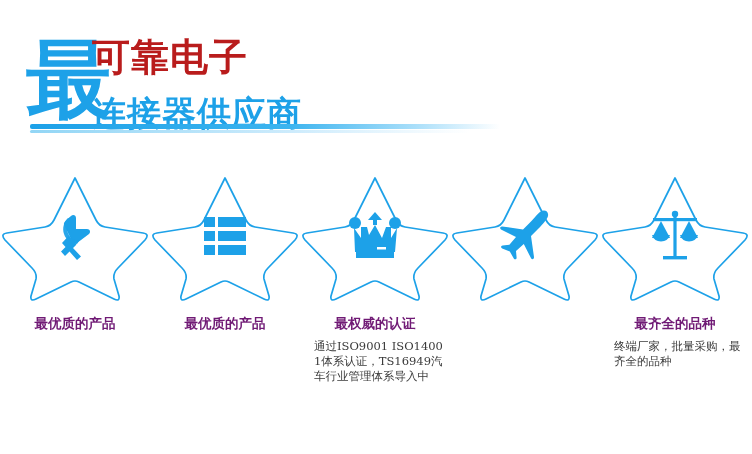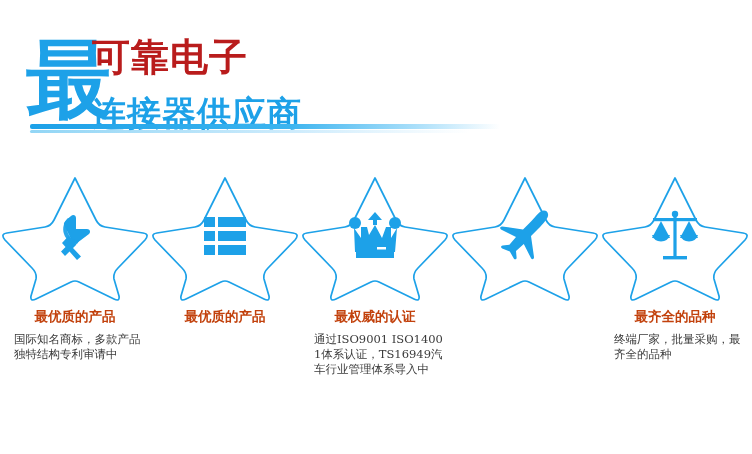--- a/index.html
+++ b/index.html
@@ -87,22 +87,22 @@
     left:0;top:0;width:150px;height:135px;
     display:flex;align-items:center;justify-content:center;
     pointer-events:none;
   }
   .icon-holder svg{display:block;}
 
   .feat-title{
     text-align:center;
     font-size:13.5px;
     font-weight:bold;
-    color:#c2410c;
-    margin-top:5px;
+    color:#701a75;
+    margin-top:12px;
     white-space:nowrap;
     font-family:"DejaVu Sans","Liberation Sans",sans-serif;
   }
   .feat-desc{
     margin-top:6px;
     padding-left:14px;
     padding-right:4px;
     font-size:11.5px;
     line-height:15px;
     color:#3a3a3a;
@@ -139,21 +139,20 @@
           <svg width="56" height="56" viewBox="0 0 56 56">
             <g fill="#1da1e8" transform="translate(4,4)">
               <path d="M20 4 C22 2 25 3 25 6 L25 17 L36 17 C39 17 40 20 38 22 L26 31 C24 32 22 31 21 29 L13 13 C12 10 18 6 20 4 Z"></path>
               <path d="M19 7 C16 11 15 16 17 21 C19 26 23 29 28 29 L26 32 C20 32 15 28 13 22 C11 16 13 10 17 6 Z" opacity="0.95"></path>
               <path d="M17.5 24 L25.5 32.5 L22 36 L30 44.5 L26 48 L18.5 39.5 L14 44 L10 39.5 L14.5 35 L11 31 Z"></path>
             </g>
           </svg>
         </div>
       </div>
       <div class="feat-title">最优质的产品</div>
-      <div class="feat-desc">国际知名商标，多款产品独特结构专利审请中</div>
     </div>
 
     <div class="feature">
       <div class="star-wrap">
         <svg class="star-svg" width="150" height="135" viewBox="0 0 150 135" aria-hidden="true">
           <path d="M75 10 L96 52 Q99 58 105 59 L143 65 Q150 66 145 72 L118 100 Q113 105 114 111 L119 128 Q120 134 114 131 L79 114 Q75 112 71 114 L36 131 Q30 134 31 128 L36 111 Q37 105 32 100 L5 72 Q0 66 7 65 L45 59 Q51 58 54 52 Z" fill="none" stroke="#1da1e8" stroke-width="1.7" stroke-linejoin="round"></path>
         </svg>
         <div class="icon-holder">
           <svg width="46" height="42" viewBox="0 0 46 42">
             <g fill="#1da1e8">

